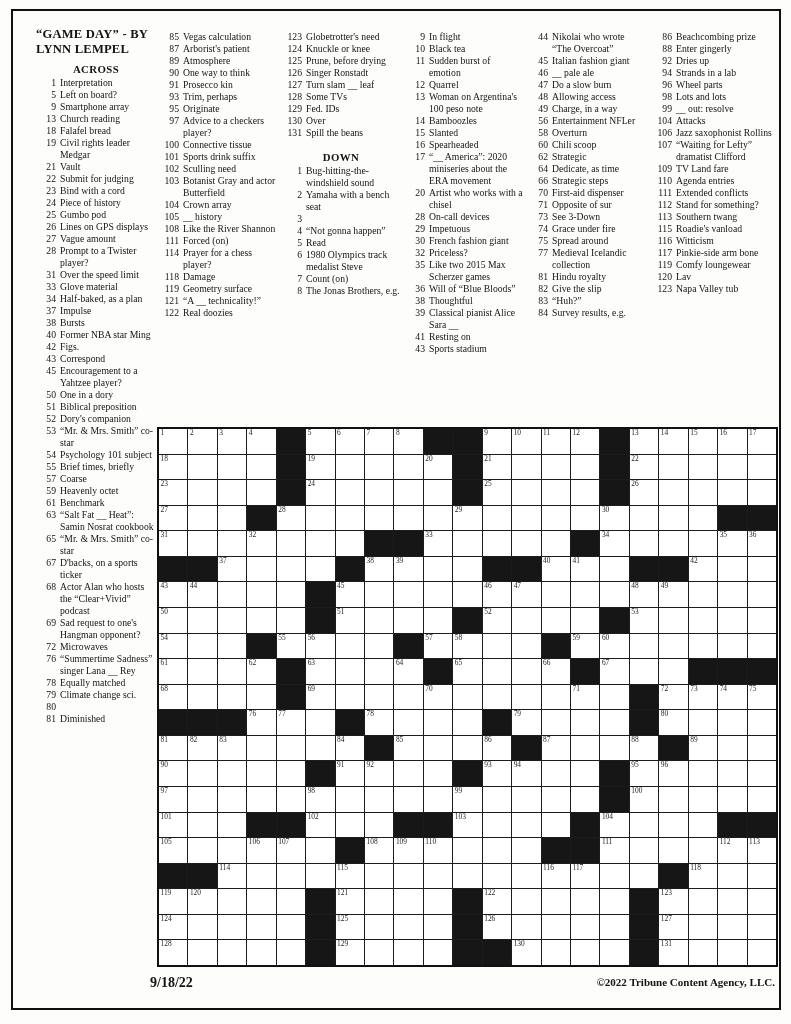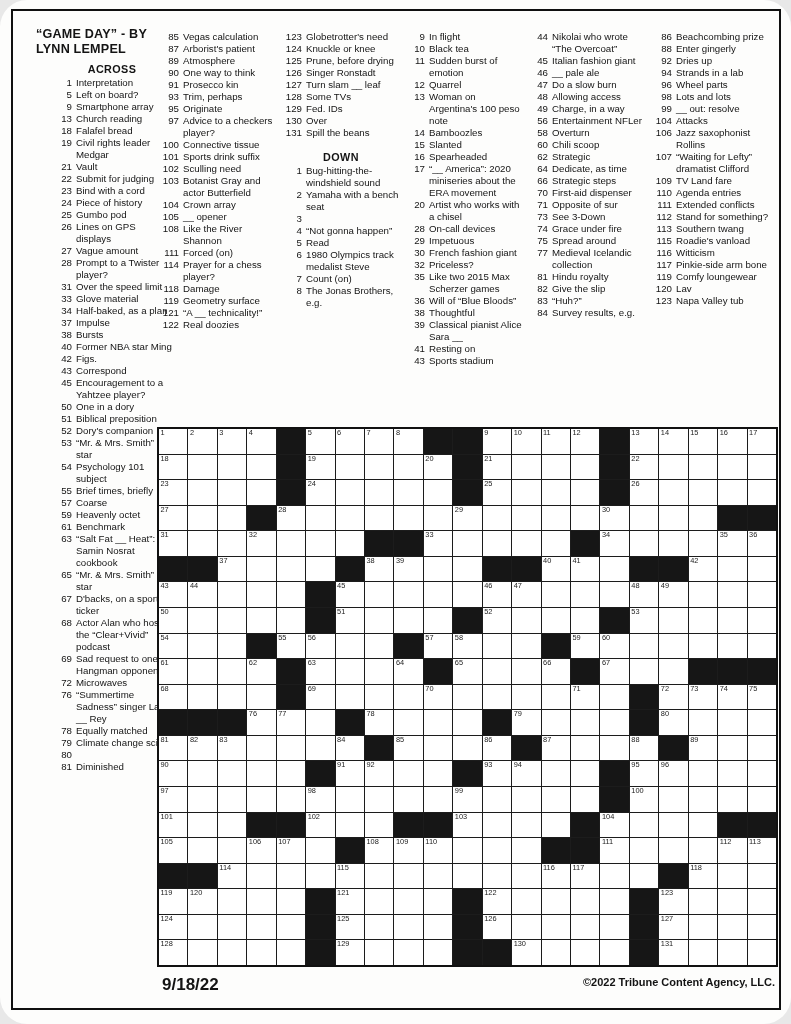--- a/index.html
+++ b/index.html
@@ -1,42 +1,42 @@
 <!DOCTYPE html>
 <html><head>
 <meta charset="utf-8">
 <style>
   html,body{margin:0;padding:0;background:#e8e8e8;}
   .page{position:relative;width:791px;height:1024px;background:#fdfdfc;overflow:hidden;
-        font-family:Liberation Sans, sans-serif;color:#141414;border-radius:27px;}
+        font-family:Liberation Serif, serif;color:#141414;}
   .frame{position:absolute;left:11px;top:9px;width:766px;height:997px;border:2.5px solid #101010;}
   .title{position:absolute;left:36px;top:27px;width:130px;font-weight:bold;font-size:12.6px;line-height:14.5px;letter-spacing:.2px;}
   .col{position:absolute;font-size:9.7px;line-height:12px;}
   .col .hdr{font-weight:bold;font-size:10.8px;text-align:center;letter-spacing:.4px;margin:1px 0 2px;}
   .col .hdr.gap{margin-top:12px;}
   .clue{display:flex;}
   .clue .n{flex:none;width:20px;text-align:right;padding-right:4px;}
   .clue .t{flex:1;}
   .grid{position:absolute;left:157px;top:427px;width:621px;height:540px;
         display:grid;grid-template-columns:repeat(21,1fr);grid-template-rows:repeat(21,1fr);
         gap:1px;background:#1c1c1c;border:2px solid #111;box-sizing:border-box;}
   .cell{position:relative;background:#fff;}
   .cell.black{background:#161616;}
   .cell .num{position:absolute;top:0;left:1.5px;font-size:7.4px;line-height:8.5px;color:#222;}
-  .date{position:absolute;left:162px;top:975px;font-weight:bold;font-size:17px;}
+  .date{position:absolute;left:150px;top:975px;font-weight:bold;font-size:14px;}
   .copyright{position:absolute;right:16px;top:976px;font-weight:bold;font-size:11px;text-align:right;}
 </style>
 </head>
 <body>
 
 <div class="page">
   <div class="frame"></div>
   <div class="title">“GAME DAY” - BY LYNN LEMPEL</div>
 
-  <div class="col" style="left:52px;top:62px;width:120px;">
+  <div class="col" style="left:36px;top:62px;width:120px;">
       <div class="hdr">ACROSS</div>
       <div class="clue">
         <span class="n">1</span>
         <span class="t">Interpretation</span>
       </div>
       <div class="clue">
         <span class="n">5</span>
         <span class="t">Left on board?</span>
       </div>
       <div class="clue">
@@ -251,21 +251,21 @@
       <div class="clue">
         <span class="n">103</span>
         <span class="t">Botanist Gray and actor Butterfield</span>
       </div>
       <div class="clue">
         <span class="n">104</span>
         <span class="t">Crown array</span>
       </div>
       <div class="clue">
         <span class="n">105</span>
-        <span class="t">__ opener</span>
+        <span class="t">__ history</span>
       </div>
       <div class="clue">
         <span class="n">108</span>
         <span class="t">Like the River Shannon</span>
       </div>
       <div class="clue">
         <span class="n">111</span>
         <span class="t">Forced (on)</span>
       </div>
       <div class="clue">

